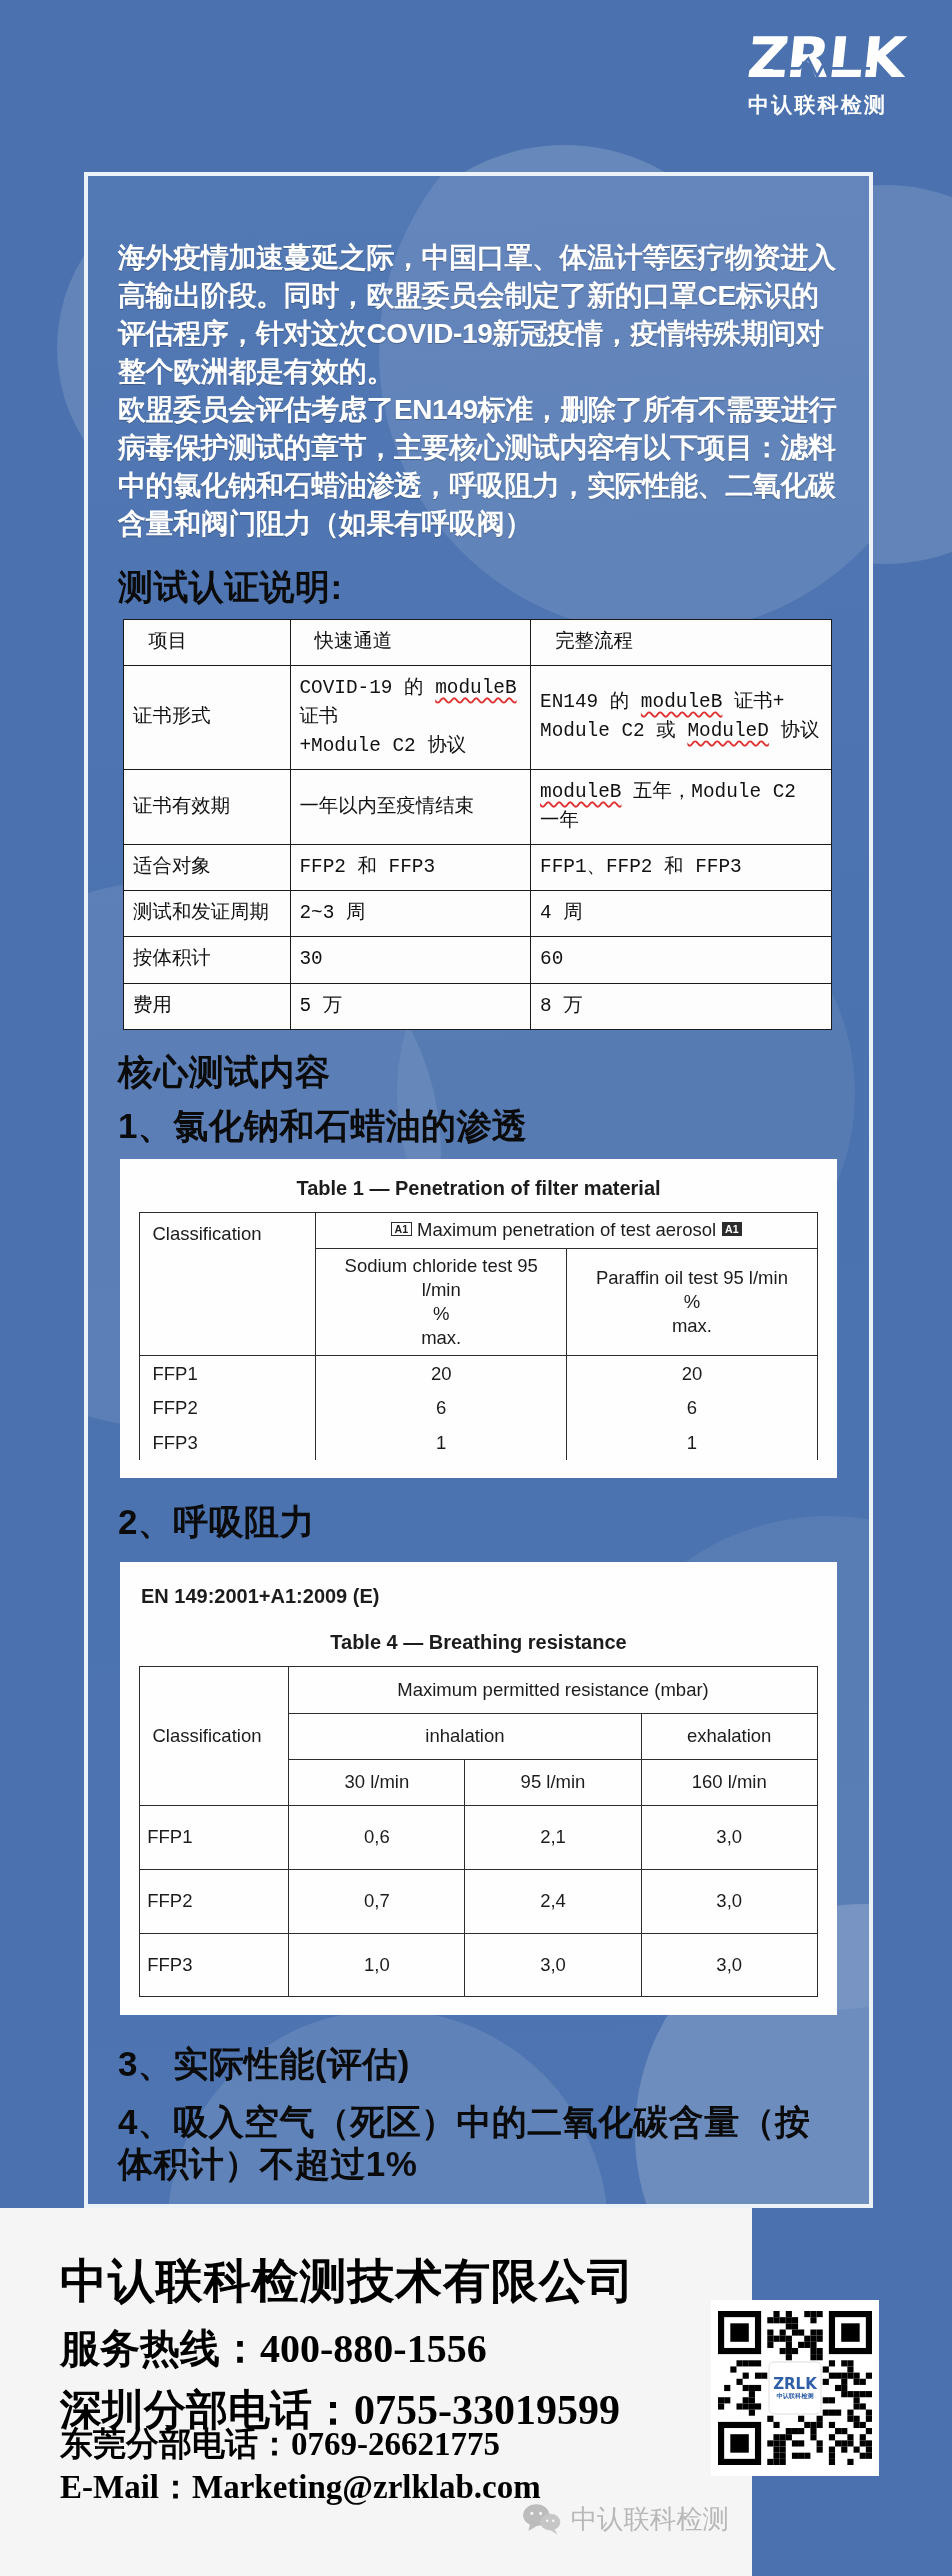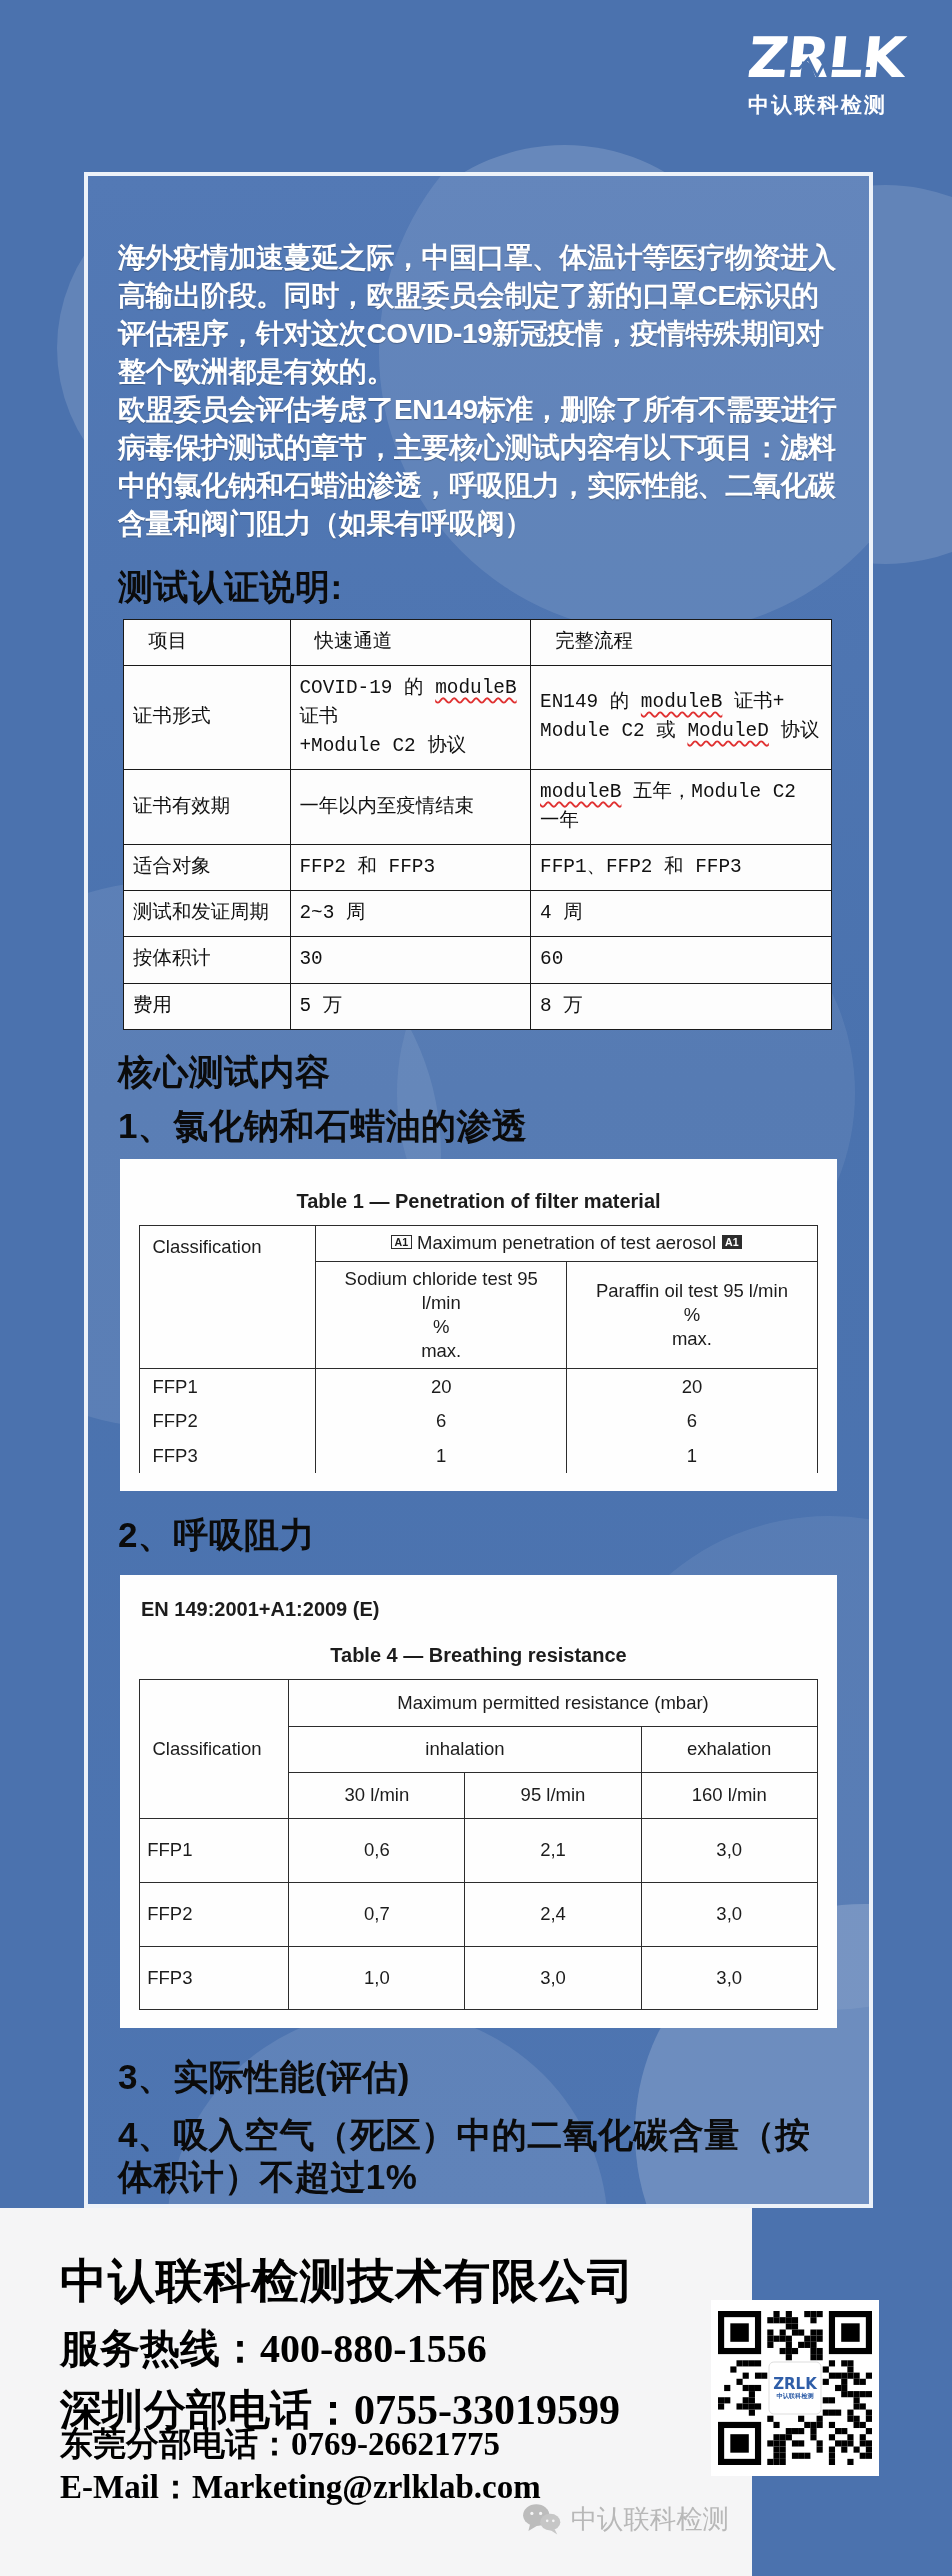--- a/index.html
+++ b/index.html
@@ -122,21 +122,21 @@
             <td>费用</td>
             <td>5 万</td>
             <td>8 万</td>
           </tr>
         </tbody>
     </table>
 
     <div class="h-black" style="margin-top:21px;">核心测试内容</div>
     <div class="h-black" style="margin-top:12.3px;">1、氯化钠和石蜡油的渗透</div>
 
-    <div class="panel" style="padding-top:25px;">
+    <div class="panel" style="padding-top:12px;">
       <div class="tbl-title">Table 1 — Penetration of filter material</div>
       <table class="iso-table">
         <colgroup>
             <col style="width:26%">
             <col style="width:37%">
             <col style="width:37%">
           </colgroup>
         <tbody>
             <tr>
           <th rowspan="2" class="lbl" style="vertical-align:top;padding-top:8.8px;">Classification</th>

